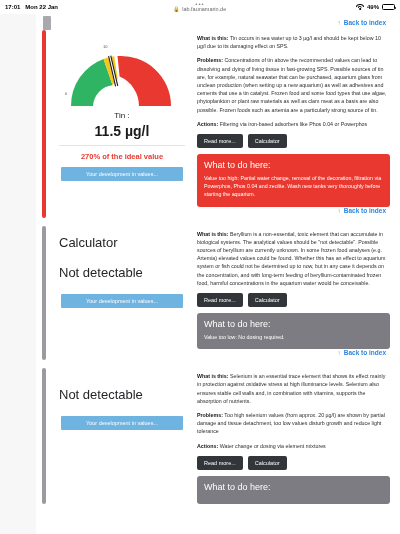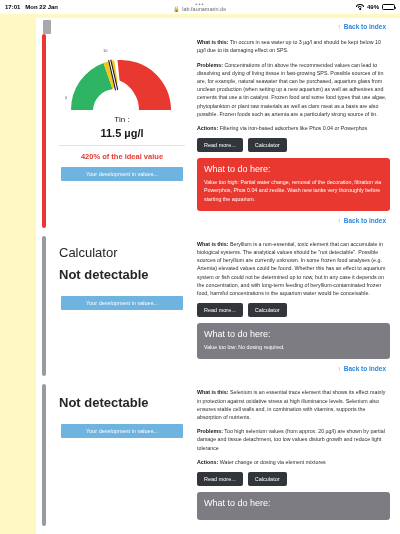--- a/index.html
+++ b/index.html
@@ -43,21 +43,20 @@
   .batt { width: 13px; height: 6.2px; border: 0.8px solid #000; border-radius: 1.5px; position: relative; padding: 0.7px; }
   .batt::after { content: ""; position: absolute; right: -2px; top: 2px; width: 1px; height: 2.4px; background: #000; border-radius: 0 1px 1px 0; }
   .batt-fill { height: 100%; background: #000; border-radius: 0.6px; }
 
   
   .page {
     height: 520px;
     background: #fef9c3;
     display: flex;
     overflow: hidden;
-    align-items: flex-end;
   }
   .left-rail { width: 36px; flex: 0 0 36px; background: #f7f7f8; }
   .content {
     flex: 1;
     background: #ffffff;
     position: relative;
     padding: 0 6px 0 0;
     overflow: hidden;
   }
 
@@ -96,21 +95,21 @@
   .gauge-wrap svg { display: block; }
   .gauge-tick-label {
     position: absolute; font-size: 4px; color: #555;
   }
 
   .elem-title {
     text-align: center; font-size: 8px; color: #1a1a1a;
     margin-top: 1px; font-weight: normal;
   }
   .elem-value {
-    text-align: center; font-size: 11px; color: #1a1a1a;
+    text-align: center; font-size: 14px; color: #1a1a1a;
     font-weight: bold; margin-top: 3px;
   }
   .divider { height: 1px; background: #e4e4e6; margin: 6px 6px 0 6px; }
   .ideal-pct {
     text-align: center; font-size: 7.5px; color: #e8382f;
     font-weight: bold; margin-top: 6px;
   }
   .dev-btn {
     display: block; width: 122px; margin: 6px auto 0 auto;
     background: #6fb3e0; color: #ffffff;
@@ -118,41 +117,41 @@
     padding: 4px 0; border: none; border-radius: 1px;
     cursor: pointer;
   }
 
   
   .elem-heading {
     font-size: 13px; color: #26262a; font-weight: normal;
     line-height: 14px; margin: 6px 0 0 6px;
   }
   .elem-subheading {
-    font-size: 13px; color: #26262a; font-weight: bold;
-    line-height: 14px; margin: 8px 0 0 6px;
+    font-size: 13px; color: #26262a; font-weight: normal;
+    line-height: 14px; margin: 16px 0 0 6px;
   }
 
   
   .para {
     font-size: 5.3px; line-height: 8.2px; color: #2d2d31;
     margin-bottom: 6px; text-align: left;
   }
   .para b { font-weight: bold; color: #141417; }
 
   .btn-row { display: flex; gap: 5px; margin: 2px 0 6px 0; }
   .dark-btn {
     background: #32363b; color: #ffffff;
     font-size: 5.5px; padding: 4px 7px;
     border: none; border-radius: 2px; cursor: pointer;
   }
 
   .todo {
     border-radius: 3px; padding: 6px 2px 8px 7px;
-    margin-bottom: 6px;
+    margin-bottom: 0;
   }
   .todo.red { background: #e8382f; }
   .todo.gray { background: #7c7c82; }
   .todo-title {
     color: #ffffff; font-size: 9px; font-weight: normal;
     margin-bottom: 4px;
   }
   .todo-body {
     color: #ffffff; font-size: 5.3px; line-height: 8.2px;
   }
@@ -221,21 +220,21 @@
               <rect x="66.8" y="18.6" width="1.1" height="31" fill="#1a1a1a"></rect>
             </g>
           </svg>
           <span class="gauge-tick-label" style="left:48px; top:8px;">10</span>
           <span class="gauge-tick-label" style="left:10px; top:55px;">0</span>
         </div>
 
         <div class="elem-title">Tin :</div>
         <div class="elem-value">11.5 µg/l</div>
         <div class="divider"></div>
-        <div class="ideal-pct">420% of the ideal value</div>
+        <div class="ideal-pct">270% of the ideal value</div>
         <button class="dev-btn">Your development in values...</button>
       </div>
 
       <div class="card-right">
         <p class="para">
           <b>What is this:</b><span> Tin occurs in sea water up to 3 µg/l and should be kept below 10 µg/l due to its damaging effect on SPS.</span>
         </p>
         <p class="para">
           <b>Problems:</b><span> Concentrations of tin above the recommended values can lead to dissolving and dying of living tissue in fast-growing SPS. Possible sources of tin are, for example, natural seawater that can be purchased, aquarium glass from unclean production (when setting up a new aquarium) as well as adhesives and cements that use a tin catalyst. Frozen food and some food types that use algae, phytoplankton or plant raw materials as well as clam meat as a basis are also possible. Frozen foods such as artemia are a particularly strong source of tin.</span>
         </p>

